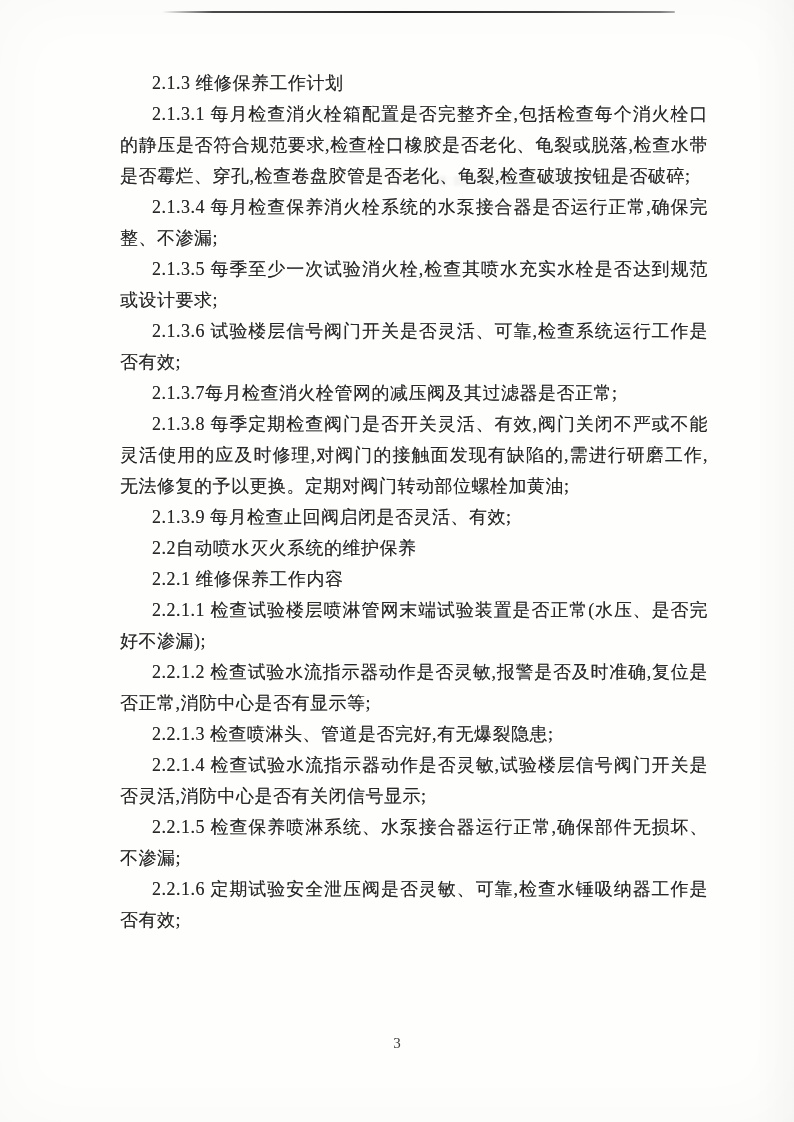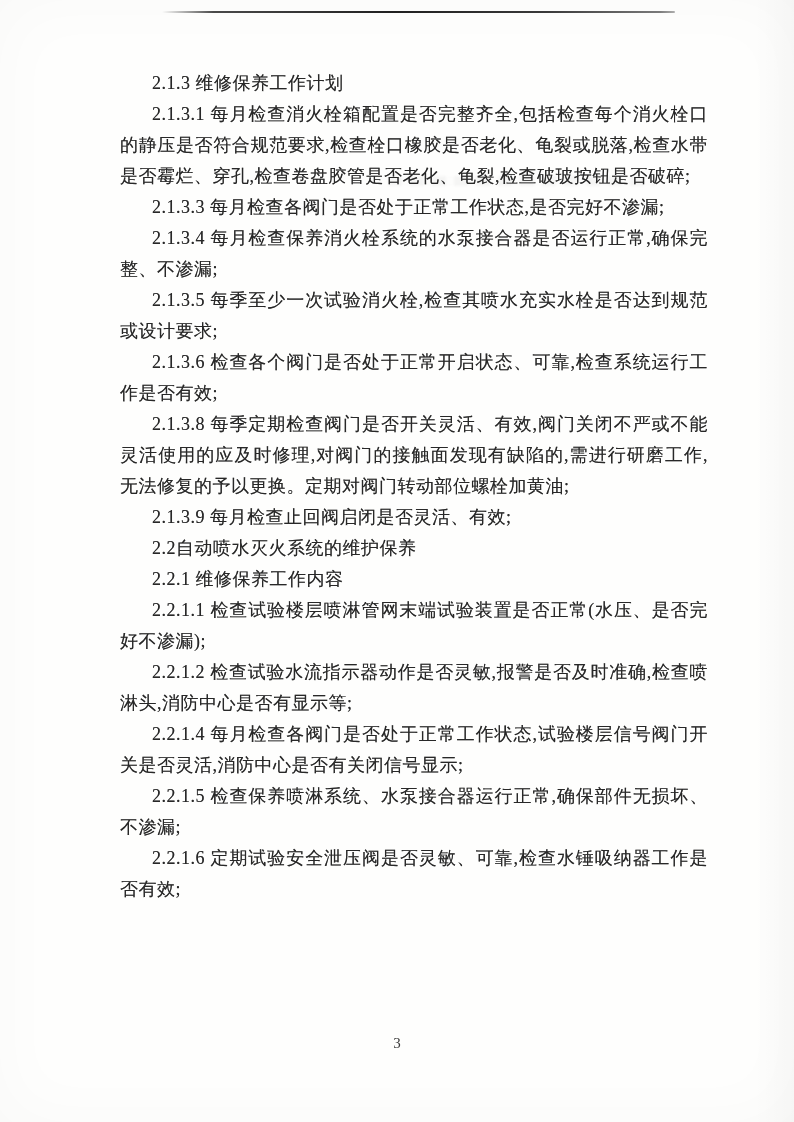--- a/index.html
+++ b/index.html
@@ -87,29 +87,30 @@
 </style>
 </head>
 <body>
 
 <div class="page">
   <div class="scan-line"></div>
   <div class="ghost-marks"></div>
   <div class="content">
       <p>2.1.3 维修保养工作计划</p>
       <p>2.1.3.1 每月检查消火栓箱配置是否完整齐全,包括检查每个消火栓口的静压是否符合规范要求,检查栓口橡胶是否老化、龟裂或脱落,检查水带是否霉烂、穿孔,检查卷盘胶管是否老化、龟裂,检查破玻按钮是否破碎;</p>
-      <p>2.1.3.3 每月检查各阀门是否处于正常工作状态,是否完好不渗漏;</p>
       <p>2.1.3.4 每月检查保养消火栓系统的水泵接合器是否运行正常,确保完整、不渗漏;</p>
       <p>2.1.3.5 每季至少一次试验消火栓,检查其喷水充实水栓是否达到规范或设计要求;</p>
-      <p>2.1.3.6 检查各个阀门是否处于正常开启状态、可靠,检查系统运行工作是否有效;</p>
+      <p>2.1.3.6 试验楼层信号阀门开关是否灵活、可靠,检查系统运行工作是否有效;</p>
+      <p>2.1.3.7每月检查消火栓管网的减压阀及其过滤器是否正常;</p>
       <p>2.1.3.8 每季定期检查阀门是否开关灵活、有效,阀门关闭不严或不能灵活使用的应及时修理,对阀门的接触面发现有缺陷的,需进行研磨工作,无法修复的予以更换。定期对阀门转动部位螺栓加黄油;</p>
       <p>2.1.3.9 每月检查止回阀启闭是否灵活、有效;</p>
       <p>2.2自动喷水灭火系统的维护保养</p>
       <p>2.2.1 维修保养工作内容</p>
       <p>2.2.1.1 检查试验楼层喷淋管网末端试验装置是否正常(水压、是否完好不渗漏);</p>
-      <p>2.2.1.2 检查试验水流指示器动作是否灵敏,报警是否及时准确,检查喷淋头,消防中心是否有显示等;</p>
-      <p>2.2.1.4 每月检查各阀门是否处于正常工作状态,试验楼层信号阀门开关是否灵活,消防中心是否有关闭信号显示;</p>
+      <p>2.2.1.2 检查试验水流指示器动作是否灵敏,报警是否及时准确,复位是否正常,消防中心是否有显示等;</p>
+      <p>2.2.1.3 检查喷淋头、管道是否完好,有无爆裂隐患;</p>
+      <p>2.2.1.4 检查试验水流指示器动作是否灵敏,试验楼层信号阀门开关是否灵活,消防中心是否有关闭信号显示;</p>
       <p>2.2.1.5 检查保养喷淋系统、水泵接合器运行正常,确保部件无损坏、不渗漏;</p>
       <p>2.2.1.6 定期试验安全泄压阀是否灵敏、可靠,检查水锤吸纳器工作是否有效;</p>
     </div>
   <div class="page-number">3</div>
   <div class="edge-shade"></div>
 </div>
 
 </body></html>

